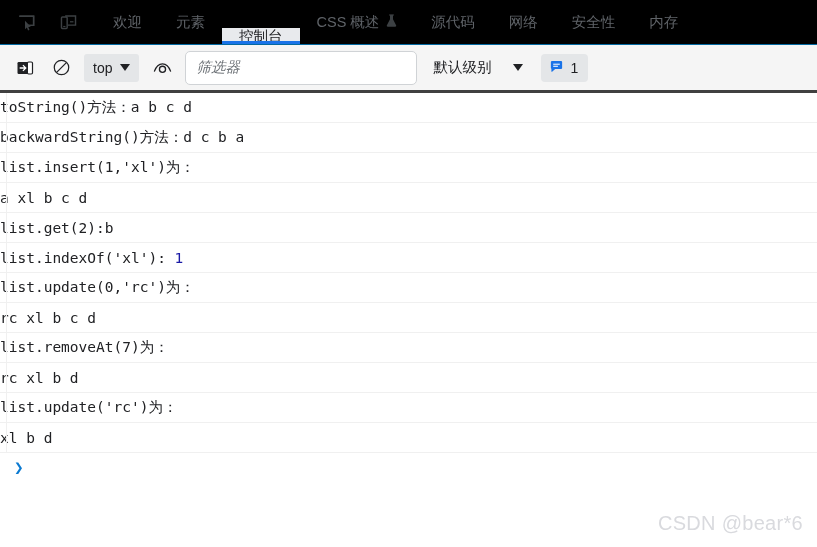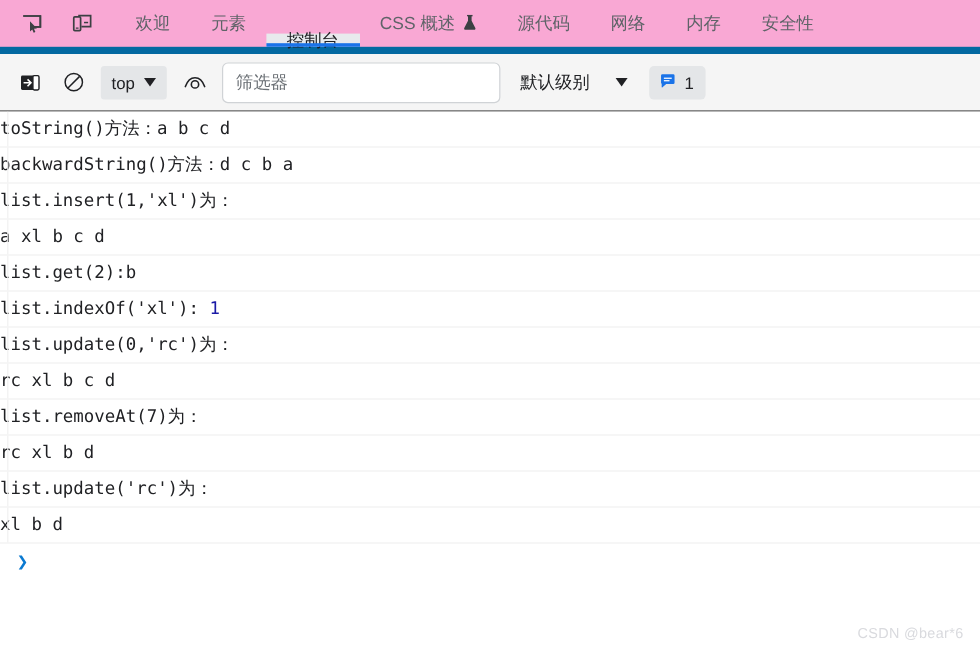--- a/index.html
+++ b/index.html
@@ -16,22 +16,22 @@
     overflow: hidden;
     -webkit-font-smoothing: antialiased;
   }
 
   
   .tabbar {
     position: relative;
     display: flex;
     align-items: stretch;
     height: 45px;
-    background: #f9a8d4;
-    border-bottom: 6px solid #0369a1;
+    background: #000000;
+    border-bottom: 1px solid #0369a1;
     box-sizing: border-box;
   }
   .tool-icons {
     display: flex;
     align-items: center;
     padding-left: 12px;
     gap: 14px;
   }
   .ticon {
     width: 28px;
@@ -80,21 +80,21 @@
     font-size: 13px;
     color: #3c4043;
   }
 
   
   .console-toolbar {
     display: flex;
     align-items: center;
     height: 48px;
     background: #f5f5f5;
-    border-bottom: 1px solid #404040;
+    border-bottom: 3px solid #404040;
     padding: 0 12px;
     box-sizing: border-box;
     gap: 10px;
   }
   .tb-btn {
     width: 26px;
     height: 26px;
     display: flex;
     align-items: center;
     justify-content: center;
@@ -124,20 +124,21 @@
     flex: none;
     width: 232px;
     height: 34px;
     background: #ffffff;
     border: 1px solid #d0d3d6;
     border-radius: 5px;
     display: flex;
     align-items: center;
     padding: 0 10px;
     box-sizing: border-box;
+    font-style: italic;
   }
   .filter-input span {
     font-size: 14.5px;
     color: #6b7075;
   }
   .level-select {
     display: flex;
     align-items: center;
     gap: 22px;
     font-size: 14.5px;
@@ -201,21 +202,21 @@
     color: #0b7ad1;
     font-size: 16px;
     font-weight: bold;
     font-family: "DejaVu Sans Mono", monospace;
     line-height: 1;
   }
   .watermark {
     position: absolute;
     right: 14px;
     bottom: 12px;
-    font-size: 12px;
+    font-size: 20px;
     color: #d9dade;
     font-family: "Liberation Sans", sans-serif;
     letter-spacing: 0.3px;
   }
 </style>
 </head>
 <body>
 
 <div class="tabbar">
   <div class="tool-icons">
@@ -255,24 +256,24 @@
         </svg>
       </span>
     </div>
     <div class="tab">
       <span>源代码</span>
     </div>
     <div class="tab">
       <span>网络</span>
     </div>
     <div class="tab">
+      <span>安全性</span>
+    </div>
+    <div class="tab">
       <span>内存</span>
-    </div>
-    <div class="tab">
-      <span>安全性</span>
     </div>
   </div>
 </div>
 
 <div class="console-toolbar">
 
   <div class="tb-btn">
     <svg width="18" height="18" viewBox="0 0 18 18" aria-hidden="true">
       <rect x="1.5" y="3" width="15" height="12" rx="1.2" fill="#202124"></rect>
       <rect x="11.4" y="3" width="5.1" height="12" rx="1.2" fill="#ffffff"></rect>

